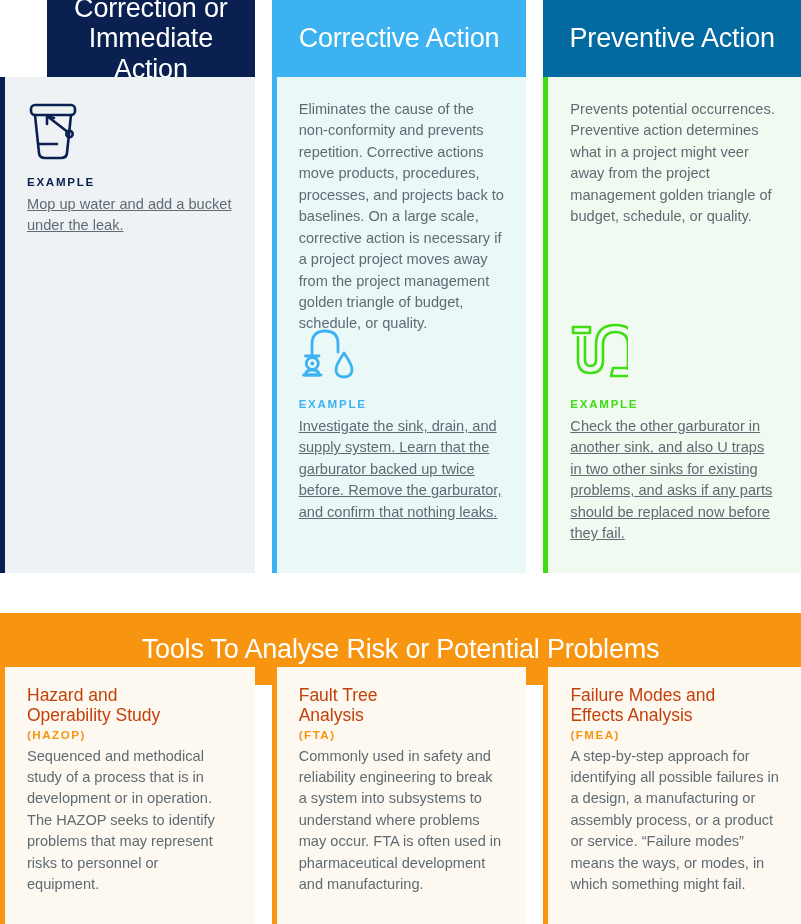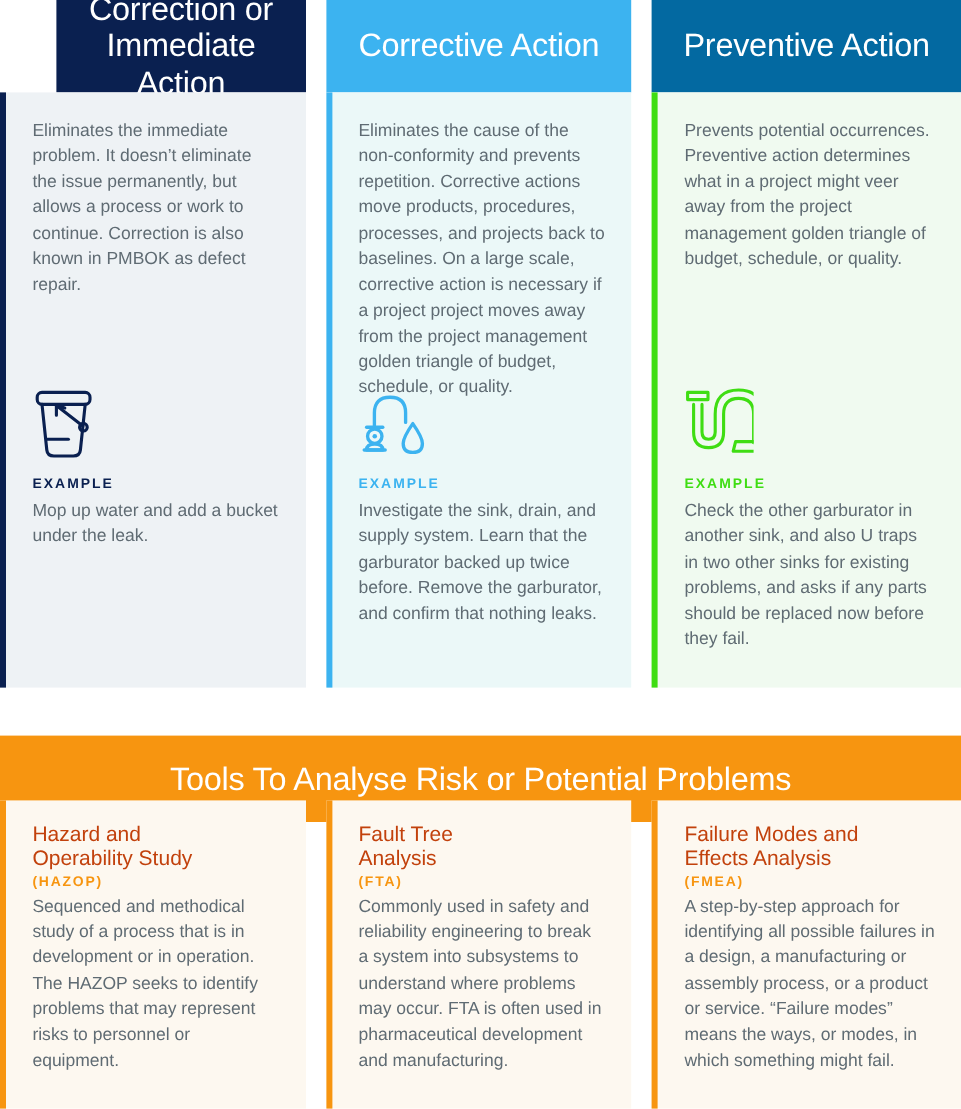--- a/index.html
+++ b/index.html
@@ -88,20 +88,21 @@
     margin-top: 6px;
     margin-bottom: 6px;
   }
   .col-1 .example-label { color: #0a2050; }
   .col-2 .example-label { color: #3cb3f0; }
   .col-3 .example-label { color: #3fdd13; }
   .example-text {
     font-size: 14.6px;
     line-height: 1.47;
     color: #5f6b73;
+    text-decoration: underline;
   }
 
   
   .banner {
     position: absolute;
     top: 613px; left: 0;
     width: 801px;
     height: 72px;
     background: #f79510;
     display: flex;
@@ -158,23 +159,20 @@
 
 <div class="page">
 
   <div class="top-section">
 
     <div class="action-col col-1">
       <div class="action-header">
         <h2><span>Correction or</span><br><span>Immediate Action</span></h2>
       </div>
       <div class="action-body">
-        <div class="desc-wrap">
-          <p class="desc">Eliminates the immediate problem. It doesn’t eliminate the issue permanently, but allows a process or work to continue. Correction is also known in PMBOK as defect repair.</p>
-        </div>
         <div class="icon-wrap">
           <svg width="56" height="60" viewBox="0 0 56 60" fill="none" stroke="#0a2050" stroke-width="2.6" stroke-linecap="round" stroke-linejoin="round">
             <rect x="4" y="4" width="44" height="10" rx="4"></rect>
             <path d="M8 14 L12 52 Q12.5 57 18 57 L34 57 Q39.5 57 40 52 L44 14"></path>
             <path d="M20 15 L42 32"></path>
             <path d="M20 15 L20 23 M20 15 L27 17"></path>
             <circle cx="42.5" cy="33" r="3.2"></circle>
             <path d="M12.5 43 L30 43"></path>
           </svg>
         </div>

